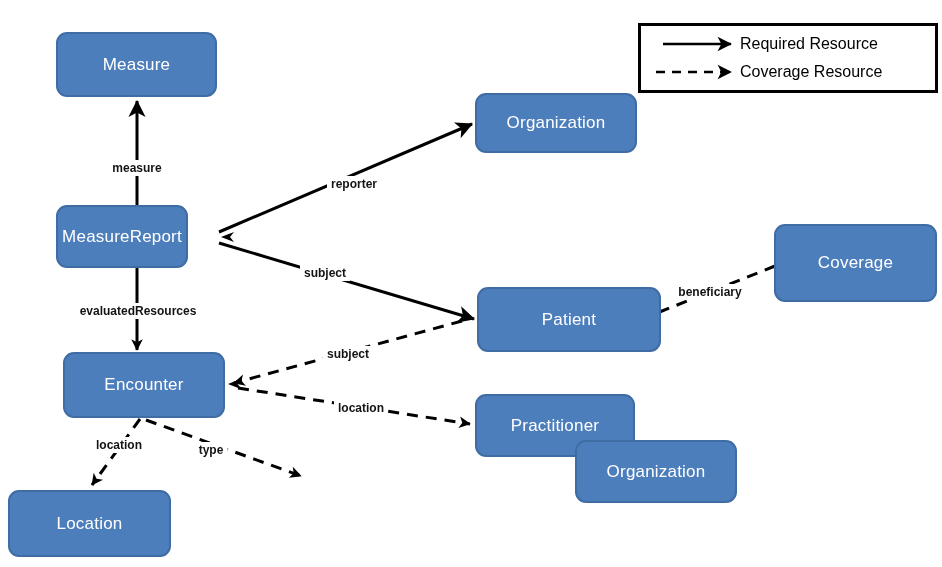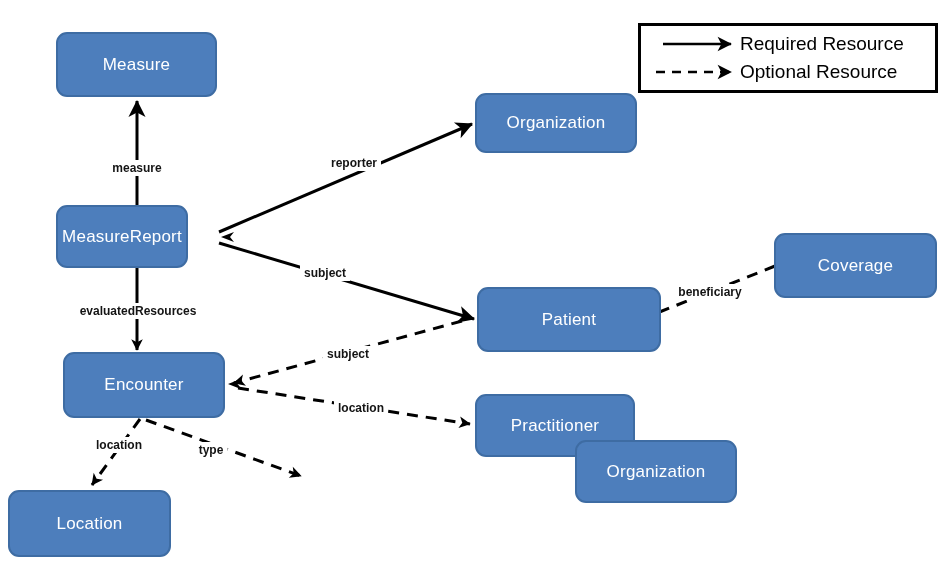--- a/index.html
+++ b/index.html
@@ -34,21 +34,21 @@
     color:#141414;
     white-space:nowrap;
   }
   #legend{
     position:absolute;left:638px;top:23px;width:300px;height:70px;
     border:3px solid #000;box-sizing:border-box;background:var(--bg);
     display:flex;flex-direction:column;justify-content:center;
   }
   .legend-row{display:flex;align-items:center;height:28px;}
   .legend-row svg{flex:0 0 100px;height:22px;}
-  .legend-text{font-size:19px;color:#000;white-space:nowrap;margin-left:-1px;}
+  .legend-text{font-size:16px;color:#000;white-space:nowrap;margin-left:-1px;}
 </style>
 </head>
 <body>
 
 <div id="canvas">
 
   <svg id="edges" viewBox="0 0 942 567" xmlns="http://www.w3.org/2000/svg">
     <defs>
       <marker id="arrow" viewBox="0 0 10 10" refX="9" refY="5" markerWidth="6.2" markerHeight="6.2" orient="auto">
         <path d="M0.4,0.4 L9.6,5 L0.4,9.6 L2.8,5 Z" fill="#000"></path>
@@ -67,33 +67,33 @@
     <line x1="238" y1="388" x2="470" y2="424" stroke="#000" stroke-width="3" stroke-dasharray="11 8" marker-end="url(#arrow-sm)"></line>
     <line x1="140" y1="419" x2="92" y2="485" stroke="#000" stroke-width="3" stroke-dasharray="11 8" marker-end="url(#arrow-sm)"></line>
     <line x1="146" y1="420" x2="301" y2="476" stroke="#000" stroke-width="3" stroke-dasharray="11 8" marker-end="url(#arrow-sm)"></line>
     <line x1="775" y1="266" x2="647" y2="317" stroke="#000" stroke-width="3" stroke-dasharray="11 8" marker-end="url(#arrow-sm)"></line>
 
     <path d="M221,237 l13,-5 l-4,5 l4,5 Z" fill="#000"></path>
     <path d="M228,384 l14,-5.5 l-4.5,5.5 l4.5,5.5 Z" fill="#000"></path>
   </svg>
 
   <div class="elabel" style="left:137px;top:168px">measure</div>
-  <div class="elabel" style="left:354px;top:163px">reporter</div>
+  <div class="elabel" style="left:354px;top:184px">reporter</div>
   <div class="elabel" style="left:325px;top:273px">subject</div>
   <div class="elabel" style="left:138px;top:311px">evaluatedResources</div>
   <div class="elabel" style="left:348px;top:354px">subject</div>
   <div class="elabel" style="left:361px;top:408px">location</div>
   <div class="elabel" style="left:119px;top:445px">location</div>
   <div class="elabel" style="left:211px;top:450px">type</div>
   <div class="elabel" style="left:710px;top:292px">beneficiary</div>
 
   <div class="node" style="left:56px;top:32px;width:161px;height:65px">Measure</div>
   <div class="node" style="left:475px;top:93px;width:162px;height:60px">Organization</div>
   <div class="node" style="left:56px;top:205px;width:132px;height:63px">MeasureReport</div>
-  <div class="node" style="left:774px;top:233px;width:163px;height:65px">Coverage</div>
+  <div class="node" style="left:774px;top:224px;width:163px;height:78px">Coverage</div>
   <div class="node" style="left:477px;top:287px;width:184px;height:65px">Patient</div>
   <div class="node" style="left:63px;top:352px;width:162px;height:66px">Encounter</div>
   <div class="node" style="left:475px;top:394px;width:160px;height:63px">Practitioner</div>
   <div class="node" style="left:575px;top:440px;width:162px;height:63px">Organization</div>
   <div class="node" style="left:8px;top:490px;width:163px;height:67px">Location</div>
 
   <div id="legend">
     <div class="legend-row">
       <svg viewBox="0 0 100 22" xmlns="http://www.w3.org/2000/svg">
         <defs>
@@ -102,17 +102,17 @@
           </marker>
         </defs>
         <line x1="22" y1="11" x2="90" y2="11" stroke="#000" stroke-width="2.6" marker-end="url(#larrow)"></line>
       </svg>
       <span class="legend-text">Required Resource</span>
     </div>
     <div class="legend-row">
       <svg viewBox="0 0 100 22" xmlns="http://www.w3.org/2000/svg">
         <line x1="15" y1="11" x2="90" y2="11" stroke="#000" stroke-width="2.6" stroke-dasharray="9 7" marker-end="url(#larrow)"></line>
       </svg>
-      <span class="legend-text">Optional Resource</span>
+      <span class="legend-text">Coverage Resource</span>
     </div>
   </div>
 
 </div>
 
 </body></html>

